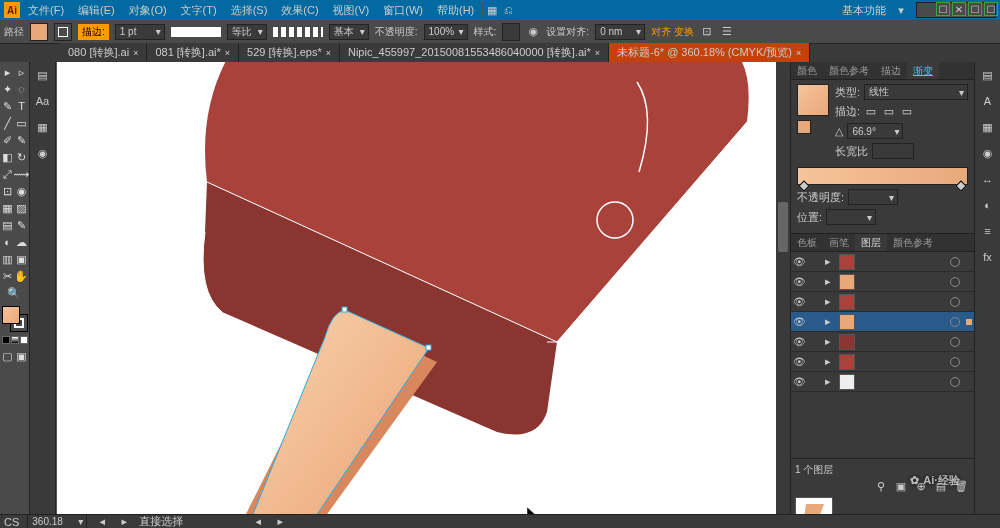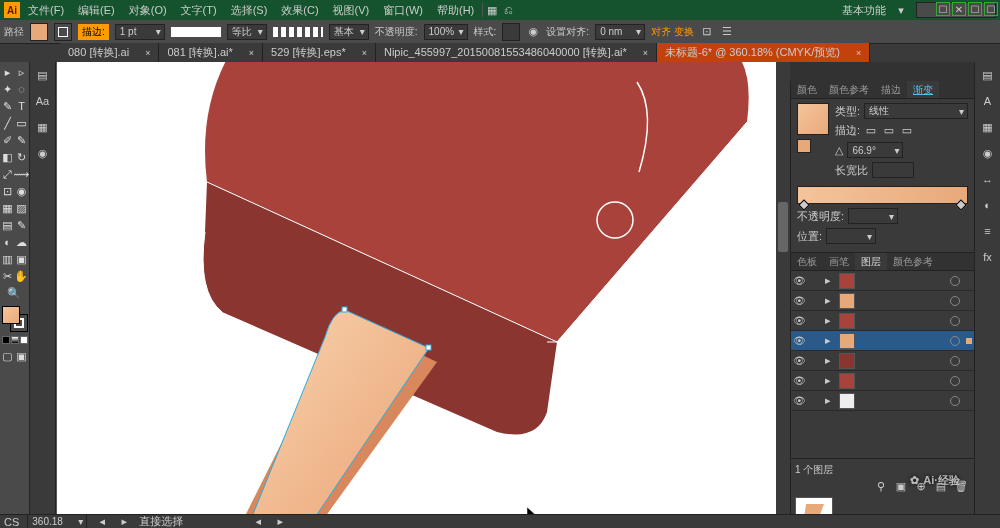--- a/index.html
+++ b/index.html
@@ -1,57 +1,57 @@
 <!DOCTYPE html>
 <html><head>
 <meta charset="utf-8">
 <style>
 *{margin:0;padding:0;box-sizing:border-box;font-family:'Microsoft YaHei',sans-serif;font-size:11px;color:#ccc;}
 body{width:1000px;height:528px;background:#323232;overflow:hidden;position:relative;}
-.menubar{height:20px;background:#14532d;display:flex;align-items:center;padding:0 4px;gap:2px;}
+.menubar{height:20px;background:#0369a1;display:flex;align-items:center;padding:0 4px;gap:2px;}
 .ai-logo{width:16px;height:16px;background:#ff9a00;color:#5a1a00;font-weight:bold;display:flex;align-items:center;justify-content:center;font-size:10px;}
 .menu-item{padding:2px 6px;cursor:pointer;white-space:nowrap;}
 .menu-right{margin-left:auto;display:flex;align-items:center;gap:8px;}
 .search-input{width:80px;height:16px;background:#4a4a4a;border:1px solid #222;padding:0 16px 0 4px;}
 .sep{width:1px;height:14px;background:#555;}
 .iconbtn{width:14px;height:14px;display:inline-flex;align-items:center;justify-content:center;}
 .controlbar{height:24px;background:#4a4a4a;border-bottom:1px solid #222;display:flex;align-items:center;padding:0 4px;gap:6px;}
 .path-label{font-size:10px;}
 .swatch{width:18px;height:18px;border:1px solid #222;}
 .swatch.fill{background:#e8a97a;}
 .swatch.stroke{background:#4a4a4a;position:relative;}
 .swatch.stroke::after{content:'';position:absolute;inset:3px;border:1px solid #fff;}
 .link-btn{background:#ff9a00;color:#000;padding:1px 4px;font-size:10px;}
 .num-field{width:42px;height:16px;background:#3a3a3a;border:1px solid #222;padding:0 2px;font-size:10px;}
 .dropdown{height:16px;background:#3a3a3a;border:1px solid #222;padding:0 14px 0 4px;font-size:10px;display:flex;align-items:center;position:relative;}
 .dropdown::after{content:'▾';position:absolute;right:3px;}
 .stroke-preview{width:50px;height:10px;background:#fff;}
 .stroke-dash{width:50px;height:10px;background:repeating-linear-gradient(90deg,#fff 0 5px,transparent 5px 8px);}
 .ctrl-span{font-size:10px;white-space:nowrap;}
 .tabbar{height:18px;background:#3a3a3a;display:flex;align-items:flex-end;padding-left:60px;gap:0;}
-.tab{padding:2px 8px;font-size:10px;color:#999;background:#3a3a3a;white-space:nowrap;border-right:1px solid #222;display:flex;align-items:center;gap:16px;}
+.tab{padding:2px 8px;font-size:10px;color:#999;background:#3a3a3a;white-space:nowrap;border-right:1px solid #222;display:flex;align-items:center;gap:4px;}
 .tab.active{background:#c2410c;color:#ddd;}
 .tab .close{font-size:9px;}
 .main{position:absolute;top:62px;left:0;right:0;bottom:14px;display:flex;}
 .toolbox{width:30px;background:#4a4a4a;border-right:1px solid #222;display:flex;flex-direction:column;align-items:center;padding:2px 0;}
 .tool-row{display:flex;gap:1px;margin-bottom:1px;}
 .tool{width:13px;height:16px;display:flex;align-items:center;justify-content:center;font-size:11px;cursor:pointer;color:#ddd;}
 .fillstroke{width:26px;height:26px;position:relative;margin-top:4px;}
 .fillstroke .f{position:absolute;top:0;left:0;width:18px;height:18px;background:linear-gradient(135deg,#f5c49a,#e8a97a);border:1px solid #000;}
 .fillstroke .s{position:absolute;bottom:0;right:0;width:18px;height:18px;background:#4a4a4a;border:1px solid #000;}
 .fillstroke .s::after{content:'';position:absolute;inset:3px;border:2px solid #fff;}
 .mini-swatches{display:flex;gap:1px;margin-top:4px;}
 .mini-sw{width:8px;height:8px;border:1px solid #666;}
 .toolbox2{width:26px;background:#3a3a3a;border-right:1px solid #222;display:flex;flex-direction:column;align-items:center;padding-top:4px;gap:8px;}
 .tb2-icon{width:18px;height:18px;display:flex;align-items:center;justify-content:center;font-size:11px;}
 .canvas-area{flex:1;background:#fff;position:relative;overflow:hidden;border-left:1px solid #555;}
 .canvas-area svg{position:absolute;top:0;left:0;}
 .vscroll{position:absolute;right:0;top:0;bottom:0;width:14px;background:#3a3a3a;}
 .vscroll .thumb{position:absolute;left:2px;right:2px;top:140px;height:50px;background:#666;border-radius:2px;}
-.right-panels{width:184px;background:#3a3a3a;display:flex;flex-direction:column;border-left:1px solid #222;margin-top:19px;}
+.right-panels{width:184px;background:#3a3a3a;display:flex;flex-direction:column;border-left:1px solid #222;}
 .panel-tabs{display:flex;height:18px;background:#323232;border-bottom:1px solid #222;}
 .ptab{padding:2px 6px;font-size:10px;color:#999;cursor:pointer;}
 .ptab.active{background:#3a3a3a;color:#ddd;}
 .ptab.linked{color:#4fc3f7;text-decoration:underline;}
 .panel-body{padding:4px 6px;font-size:10px;}
 .grad-preview{width:32px;height:32px;background:linear-gradient(135deg,#f5c49a,#e8a97a);border:1px solid #222;margin-bottom:4px;}
 .grad-row{display:flex;align-items:center;gap:4px;margin-bottom:4px;}
 .grad-slider{height:18px;background:linear-gradient(90deg,#f5c49a,#e8a97a);border:1px solid #222;margin:4px 0;position:relative;}
 .grad-stop{position:absolute;bottom:-6px;width:8px;height:8px;background:#ccc;border:1px solid #000;transform:rotate(45deg);}
 .layer-panel{flex:1;overflow:auto;}

